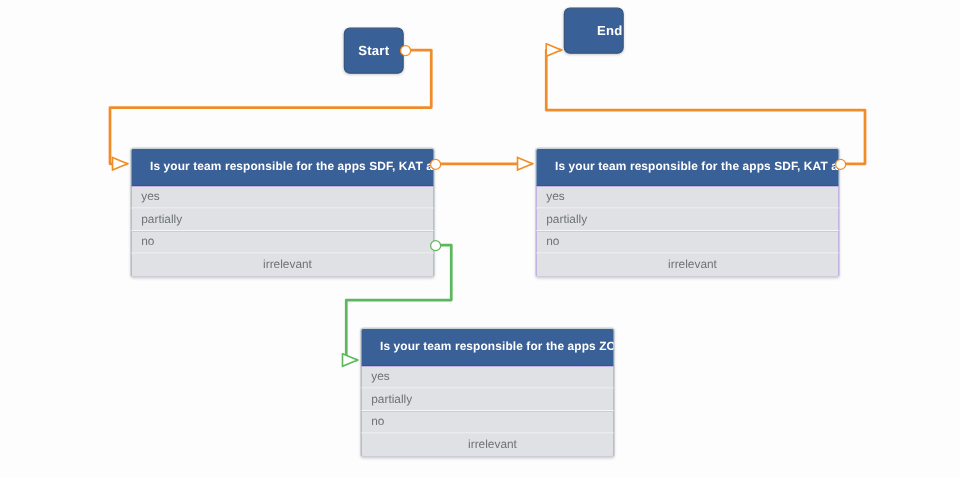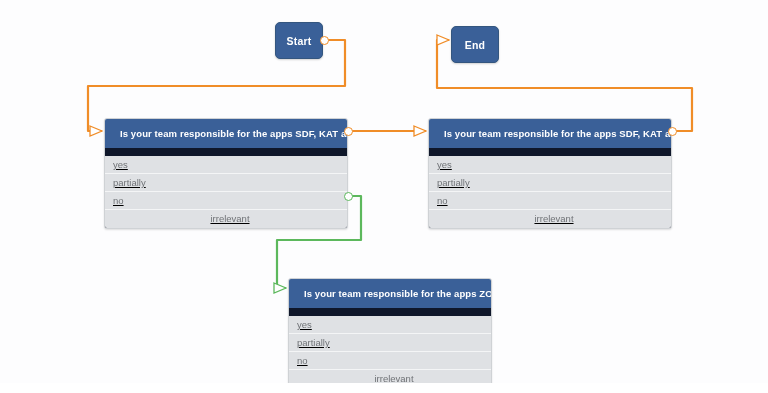--- a/index.html
+++ b/index.html
@@ -61,23 +61,22 @@
     font-size: 9.5px;
     font-weight: bold;
     display: flex;
     align-items: center;
     padding-left: 15px;
     white-space: nowrap;
     overflow: hidden;
     letter-spacing: 0.1px;
   }
   .card-options {
-    background: #0f172a;
-    padding-top: 8px;
-    text-decoration: underline;
+    background: #6d28d9;
+    padding-top: 1px;
   }
   .option-row {
     box-sizing: border-box;
     height: 18px;
     line-height: 18px;
     background: #dfe1e4;
     border-bottom: 1px solid #f4f5f6;
     color: #6f7276;
     font-size: 9.5px;
     padding-left: 8px;
@@ -123,21 +122,21 @@
     <path d="M 676,131 L 692,131 L 692,88 L 437,88 L 437,40 L 449,40" fill="none" stroke="#f08d28" stroke-width="2.2" stroke-linejoin="round" stroke-linecap="butt" marker-end="url(#arrow-orange)"></path>
 
     <path d="M 352,196 L 361,196 L 361,240 L 277,240 L 277,288 L 286,288" fill="none" stroke="#5cb85c" stroke-width="2.2" stroke-linejoin="round" stroke-linecap="butt" marker-end="url(#arrow-green)"></path>
   </svg>
 
   <div class="terminator" style="left:275px; top:22px; width:48px; height:37px;">
     <span>Start</span>
   </div>
   <div class="port port-orange" style="left:320px; top:36px;"></div>
 
-  <div class="terminator" style="left:451px; top:26px; width:48px; height:37px;">
+  <div class="terminator" style="left:451px; top:6px; width:48px; height:37px;justify-content:flex-end;">
     <span>End</span>
   </div>
 
   <div class="card" style="left:104px; top:118px; width:244px;">
     <div class="card-header">Is your team responsible for the apps SDF, KAT and</div>
     <div class="card-options">
       <div class="option-row">yes</div>
       <div class="option-row">partially</div>
       <div class="option-row">no</div>
       <div class="option-row">irrelevant</div>
@@ -150,21 +149,21 @@
     <div class="card-header">Is your team responsible for the apps SDF, KAT and</div>
     <div class="card-options">
       <div class="option-row">yes</div>
       <div class="option-row">partially</div>
       <div class="option-row">no</div>
       <div class="option-row">irrelevant</div>
     </div>
   </div>
   <div class="port port-orange" style="left:668px; top:127px;"></div>
 
-  <div class="card" style="left:288px; top:278px; width:204px;">
+  <div class="card" style="left:288px; top:262px; width:204px;">
     <div class="card-header">Is your team responsible for the apps ZO</div>
     <div class="card-options">
       <div class="option-row">yes</div>
       <div class="option-row">partially</div>
       <div class="option-row">no</div>
       <div class="option-row">irrelevant</div>
     </div>
   </div>
 
 </div>

